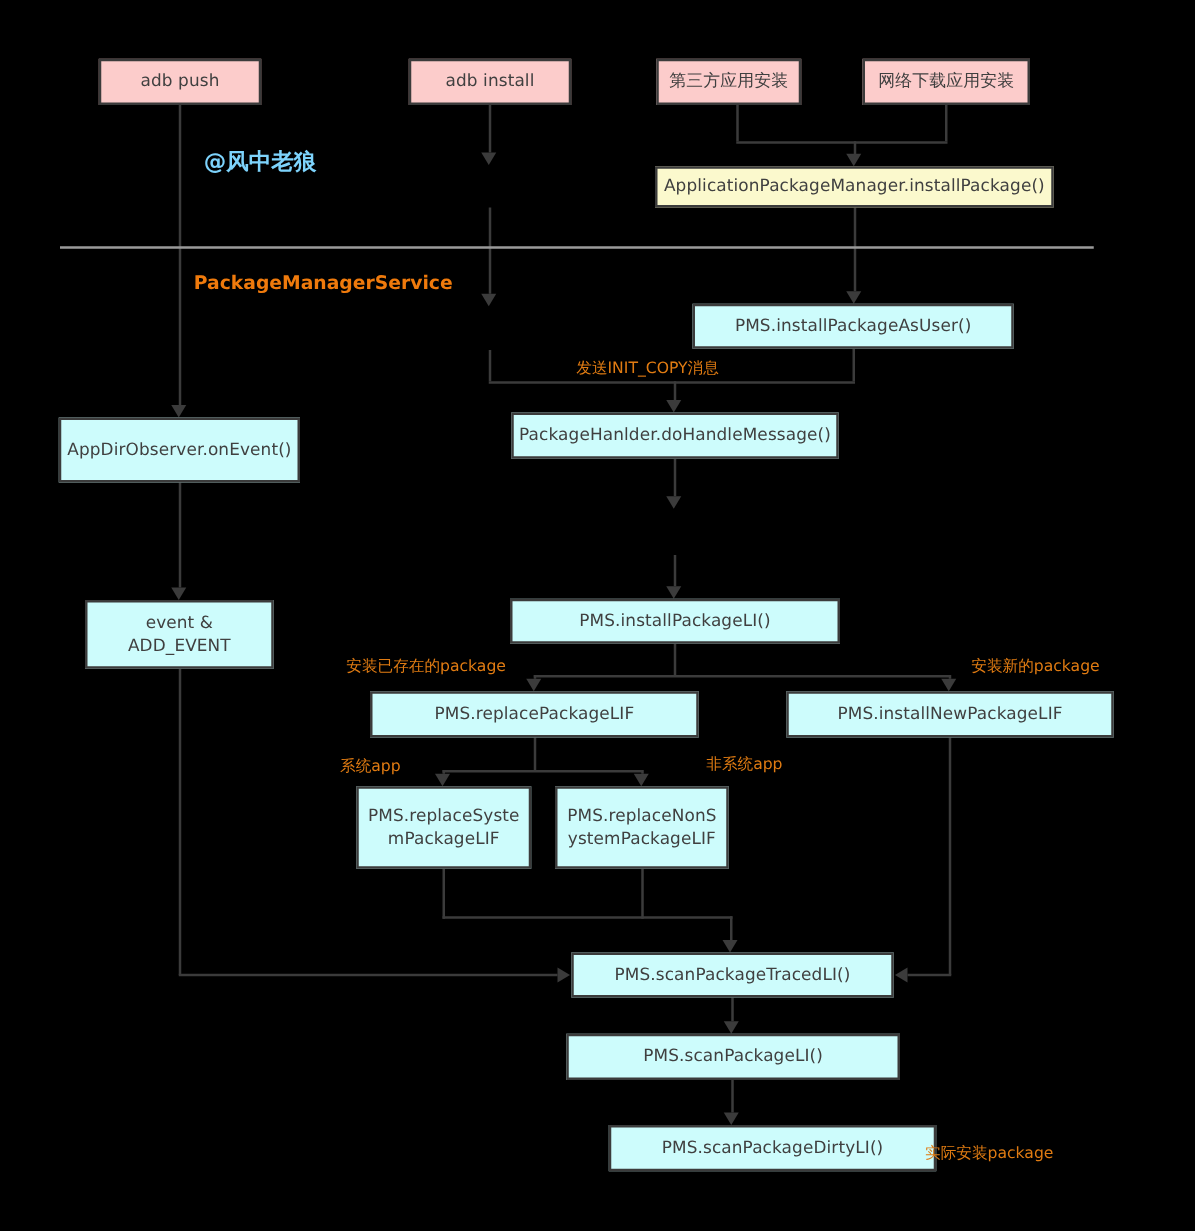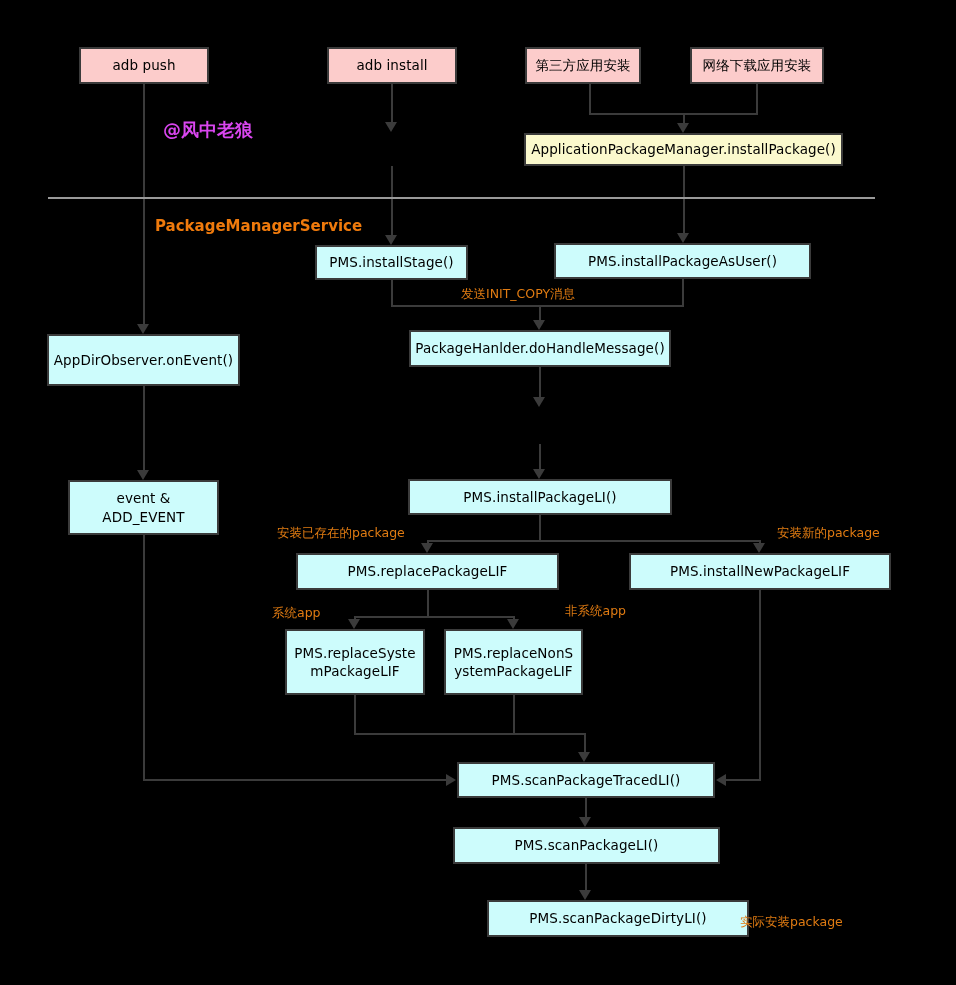--- a/index.html
+++ b/index.html
@@ -16,21 +16,21 @@
     font-family: "DejaVu Sans", "Liberation Sans", sans-serif;
   }
   .node {
     position: absolute;
     box-sizing: border-box;
     border: 2px solid #3b3b3b;
     display: flex;
     align-items: center;
     justify-content: center;
     text-align: center;
-    color: #000000;
+    color: #404040;
     font-size: 13.5px;
     line-height: 1.35;
     letter-spacing: 0.1px;
     padding: 2px 6px;
     white-space: pre-line;
   }
   .node.pink   { background: #fccccb; }
   .node.yellow { background: #fbf9cd; }
   .node.cyan   { background: #cdfcfc; }
 
@@ -42,21 +42,21 @@
     line-height: 1;
   }
   .lbl.bold {
     font-weight: bold;
     font-size: 15px;
     color: #ef7a0c;
   }
   .lbl.big {
     font-weight: bold;
     font-size: 18px;
-    color: #d946ef;
+    color: #7dd3fc;
   }
   .edge {
     position: absolute;
     background: #3b3b3b;
   }
   .edge.h { height: 2px; }
   .edge.v { width: 2px; }
 
   .divider {
     position: absolute;
@@ -168,21 +168,20 @@
 
   <div class="divider" style="left:48px; top:197px; width:827px;"></div>
 
   <div class="node pink" style="left:79px;  top:47px;  width:130px; height:37px;">adb push</div>
   <div class="node pink" style="left:327px; top:47px;  width:130px; height:37px;">adb install</div>
   <div class="node pink" style="left:525px; top:47px;  width:116px; height:37px;">第三方应用安装</div>
   <div class="node pink" style="left:690px; top:47px; width:134px; height:37px;">网络下载应用安装</div>
 
   <div class="node yellow" style="left:524px; top:133px; width:319px; height:33px;">ApplicationPackageManager.installPackage()</div>
 
-  <div class="node cyan" style="left:315px; top:245px; width:153px; height:35px;">PMS.installStage()</div>
   <div class="node cyan" style="left:554px; top:243px; width:257px; height:36px;">PMS.installPackageAsUser()</div>
 
   <div class="node cyan" style="left:47px;  top:334px; width:193px; height:52px;">AppDirObserver.onEvent()</div>
   <div class="node cyan" style="left:409px; top:330px; width:262px; height:37px;">PackageHanlder.doHandleMessage()</div>
 
 
   <div class="node cyan" style="left:68px;  top:480px; width:151px; height:55px;">event &amp;
 ADD_EVENT</div>
   <div class="node cyan" style="left:408px; top:479px; width:264px; height:36px;">PMS.installPackageLI()</div>
 

